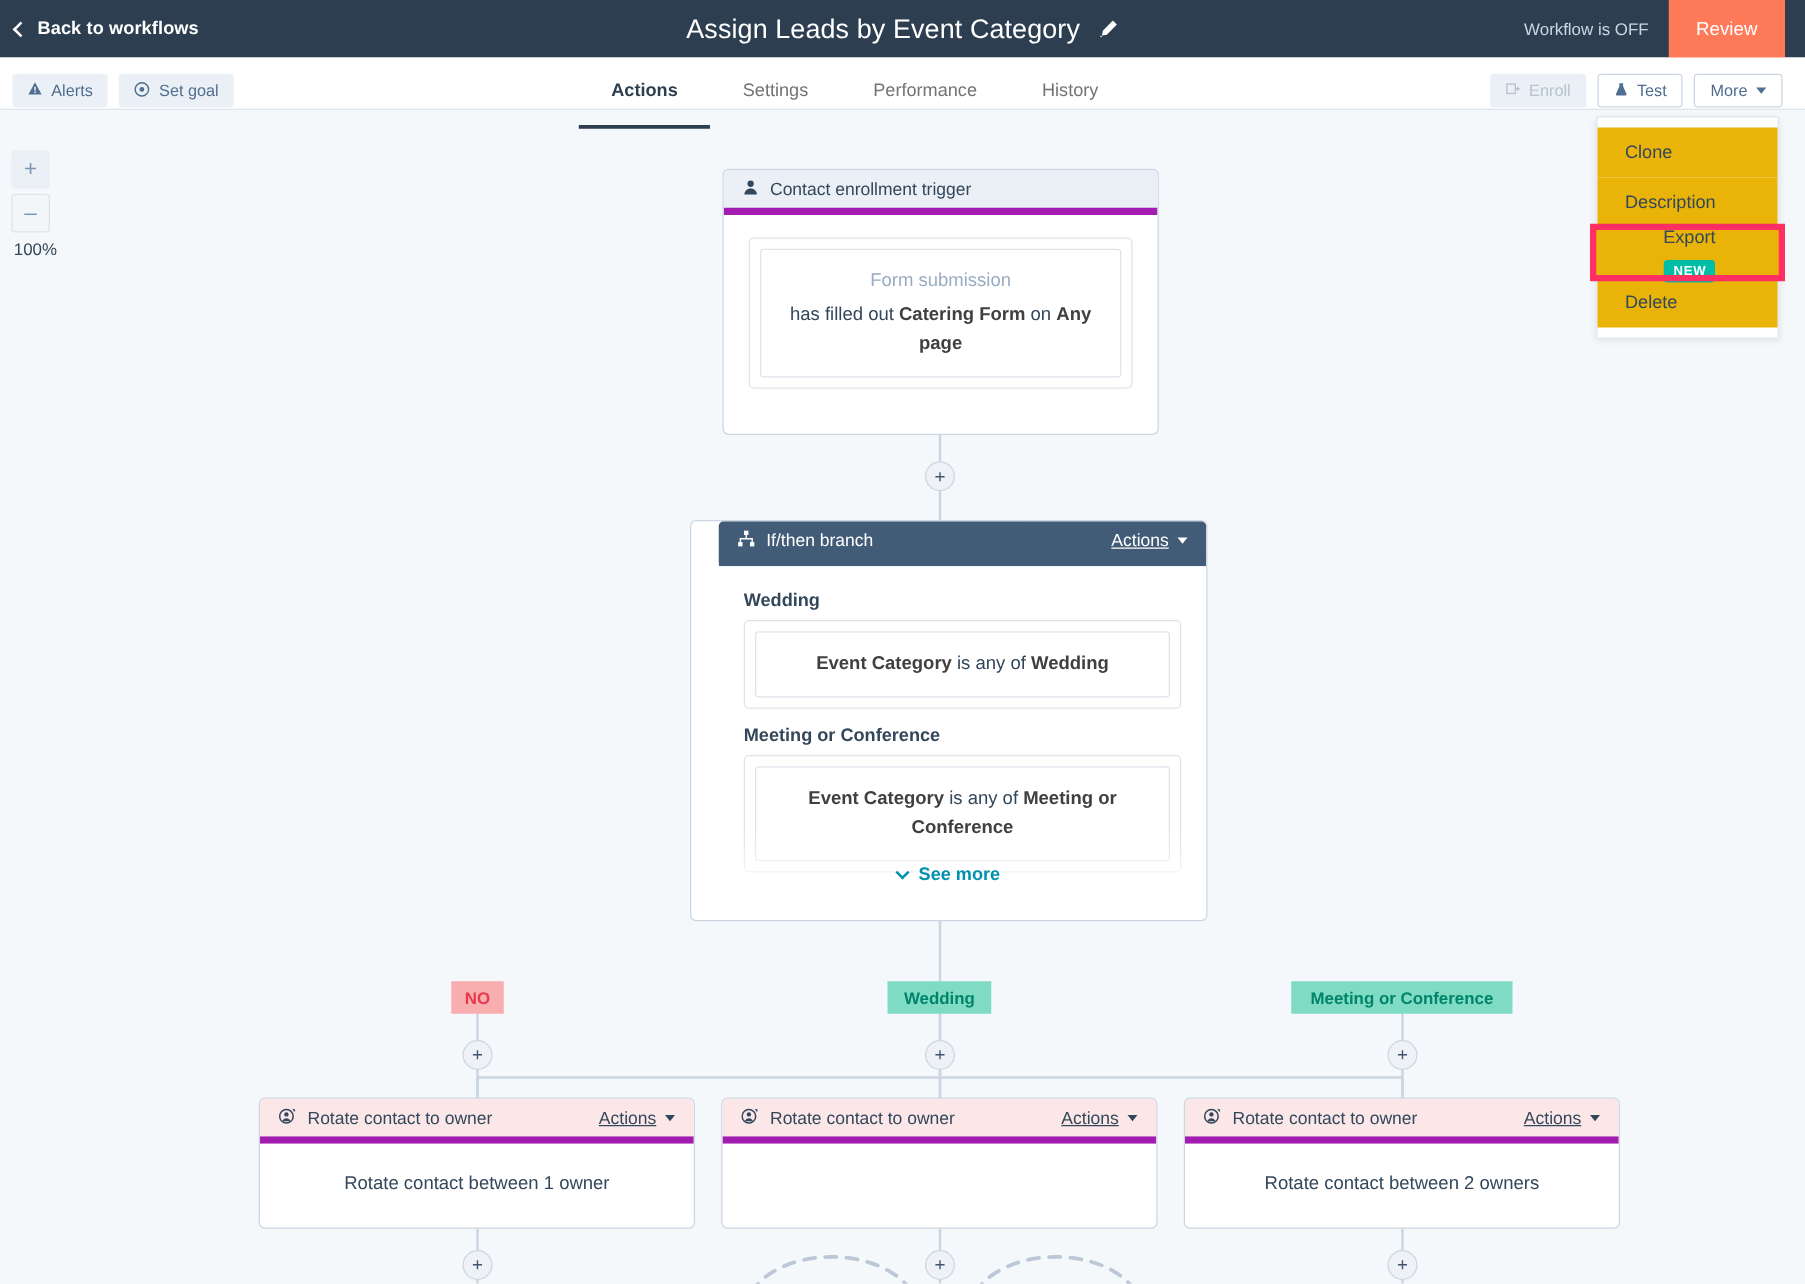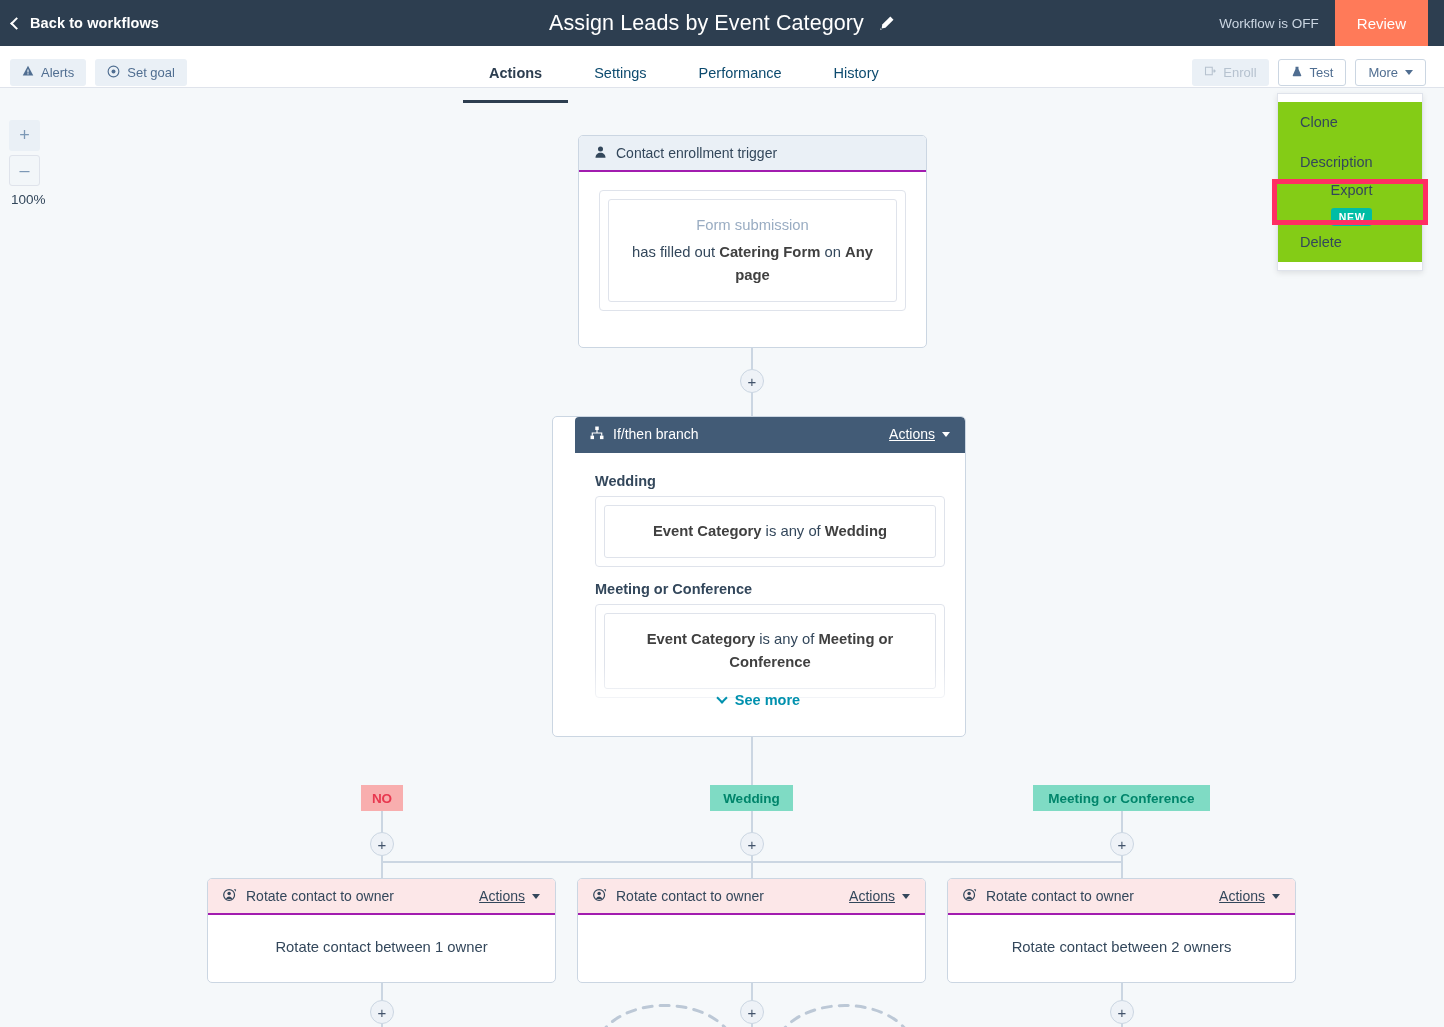--- a/index.html
+++ b/index.html
@@ -83,21 +83,21 @@
     cursor: pointer;
   }
   .nav-tabs {
     position: absolute; left: 463px; top: 0;
     height: 57px;
     display: flex; align-items: stretch;
   }
   .tab {
     display: flex; align-items: center; justify-content: center;
     padding: 0 26px;
-    font-size: 14.5px; color: #0c4a6e;
+    font-size: 14.5px; color: #737373;
     cursor: pointer;
     border-bottom: 3px solid transparent;
     height: 57px;
   }
   .tab.active { color: #2d3e50; font-weight: bold; border-bottom-color: #2d3e50; }
   .nav-right {
     position: absolute; right: 18px; top: 13px;
     display: flex; gap: 9px; align-items: center;
   }
   .nav-right .ghost-btn.disabled { color: #b6c2cf; cursor: default; }
@@ -127,21 +127,21 @@
     box-shadow: 0 2px 6px rgba(0,0,0,.10);
     padding: 8px 0;
     z-index: 40;
   }
   .dd-item {
     height: 40px;
     display: flex; align-items: center; gap: 10px;
     padding: 0 22px;
     font-size: 14.5px; color: #33475b;
     cursor: pointer;
-    background: #84cc16;
+    background: #eab308;
   }
   .dd-item.highlight {
     outline: 5px solid #ff2e63;
     outline-offset: -2px;
     position: relative;
     z-index: 2;
     margin: 0 -3px;
     padding-left: 25px;
     flex-direction: column;
   }
@@ -193,21 +193,21 @@
     background: #ffffff;
     border: 1px solid #cbd6e2;
     border-radius: 5px;
     z-index: 5;
   }
   .card-head {
     height: 36px;
     display: flex; align-items: center;
     padding: 0 15px;
     font-size: 14px;
-    border-bottom: 2px solid #a21caf;
+    border-bottom: 6px solid #a21caf;
     border-radius: 4px 4px 0 0;
   }
   .head-trigger { background: #eaf0f6; color: #33475b; }
   .head-branch  { background: #425b76; color: #ffffff; border-bottom-color: #425b76; }
   .head-rotate  { background: #fce7e8; color: #33475b; }
   .head-title { display: flex; align-items: center; gap: 9px; }
   .head-actions {
     margin-left: auto;
     display: flex; align-items: center; gap: 7px;
     font-size: 14px; cursor: pointer;

